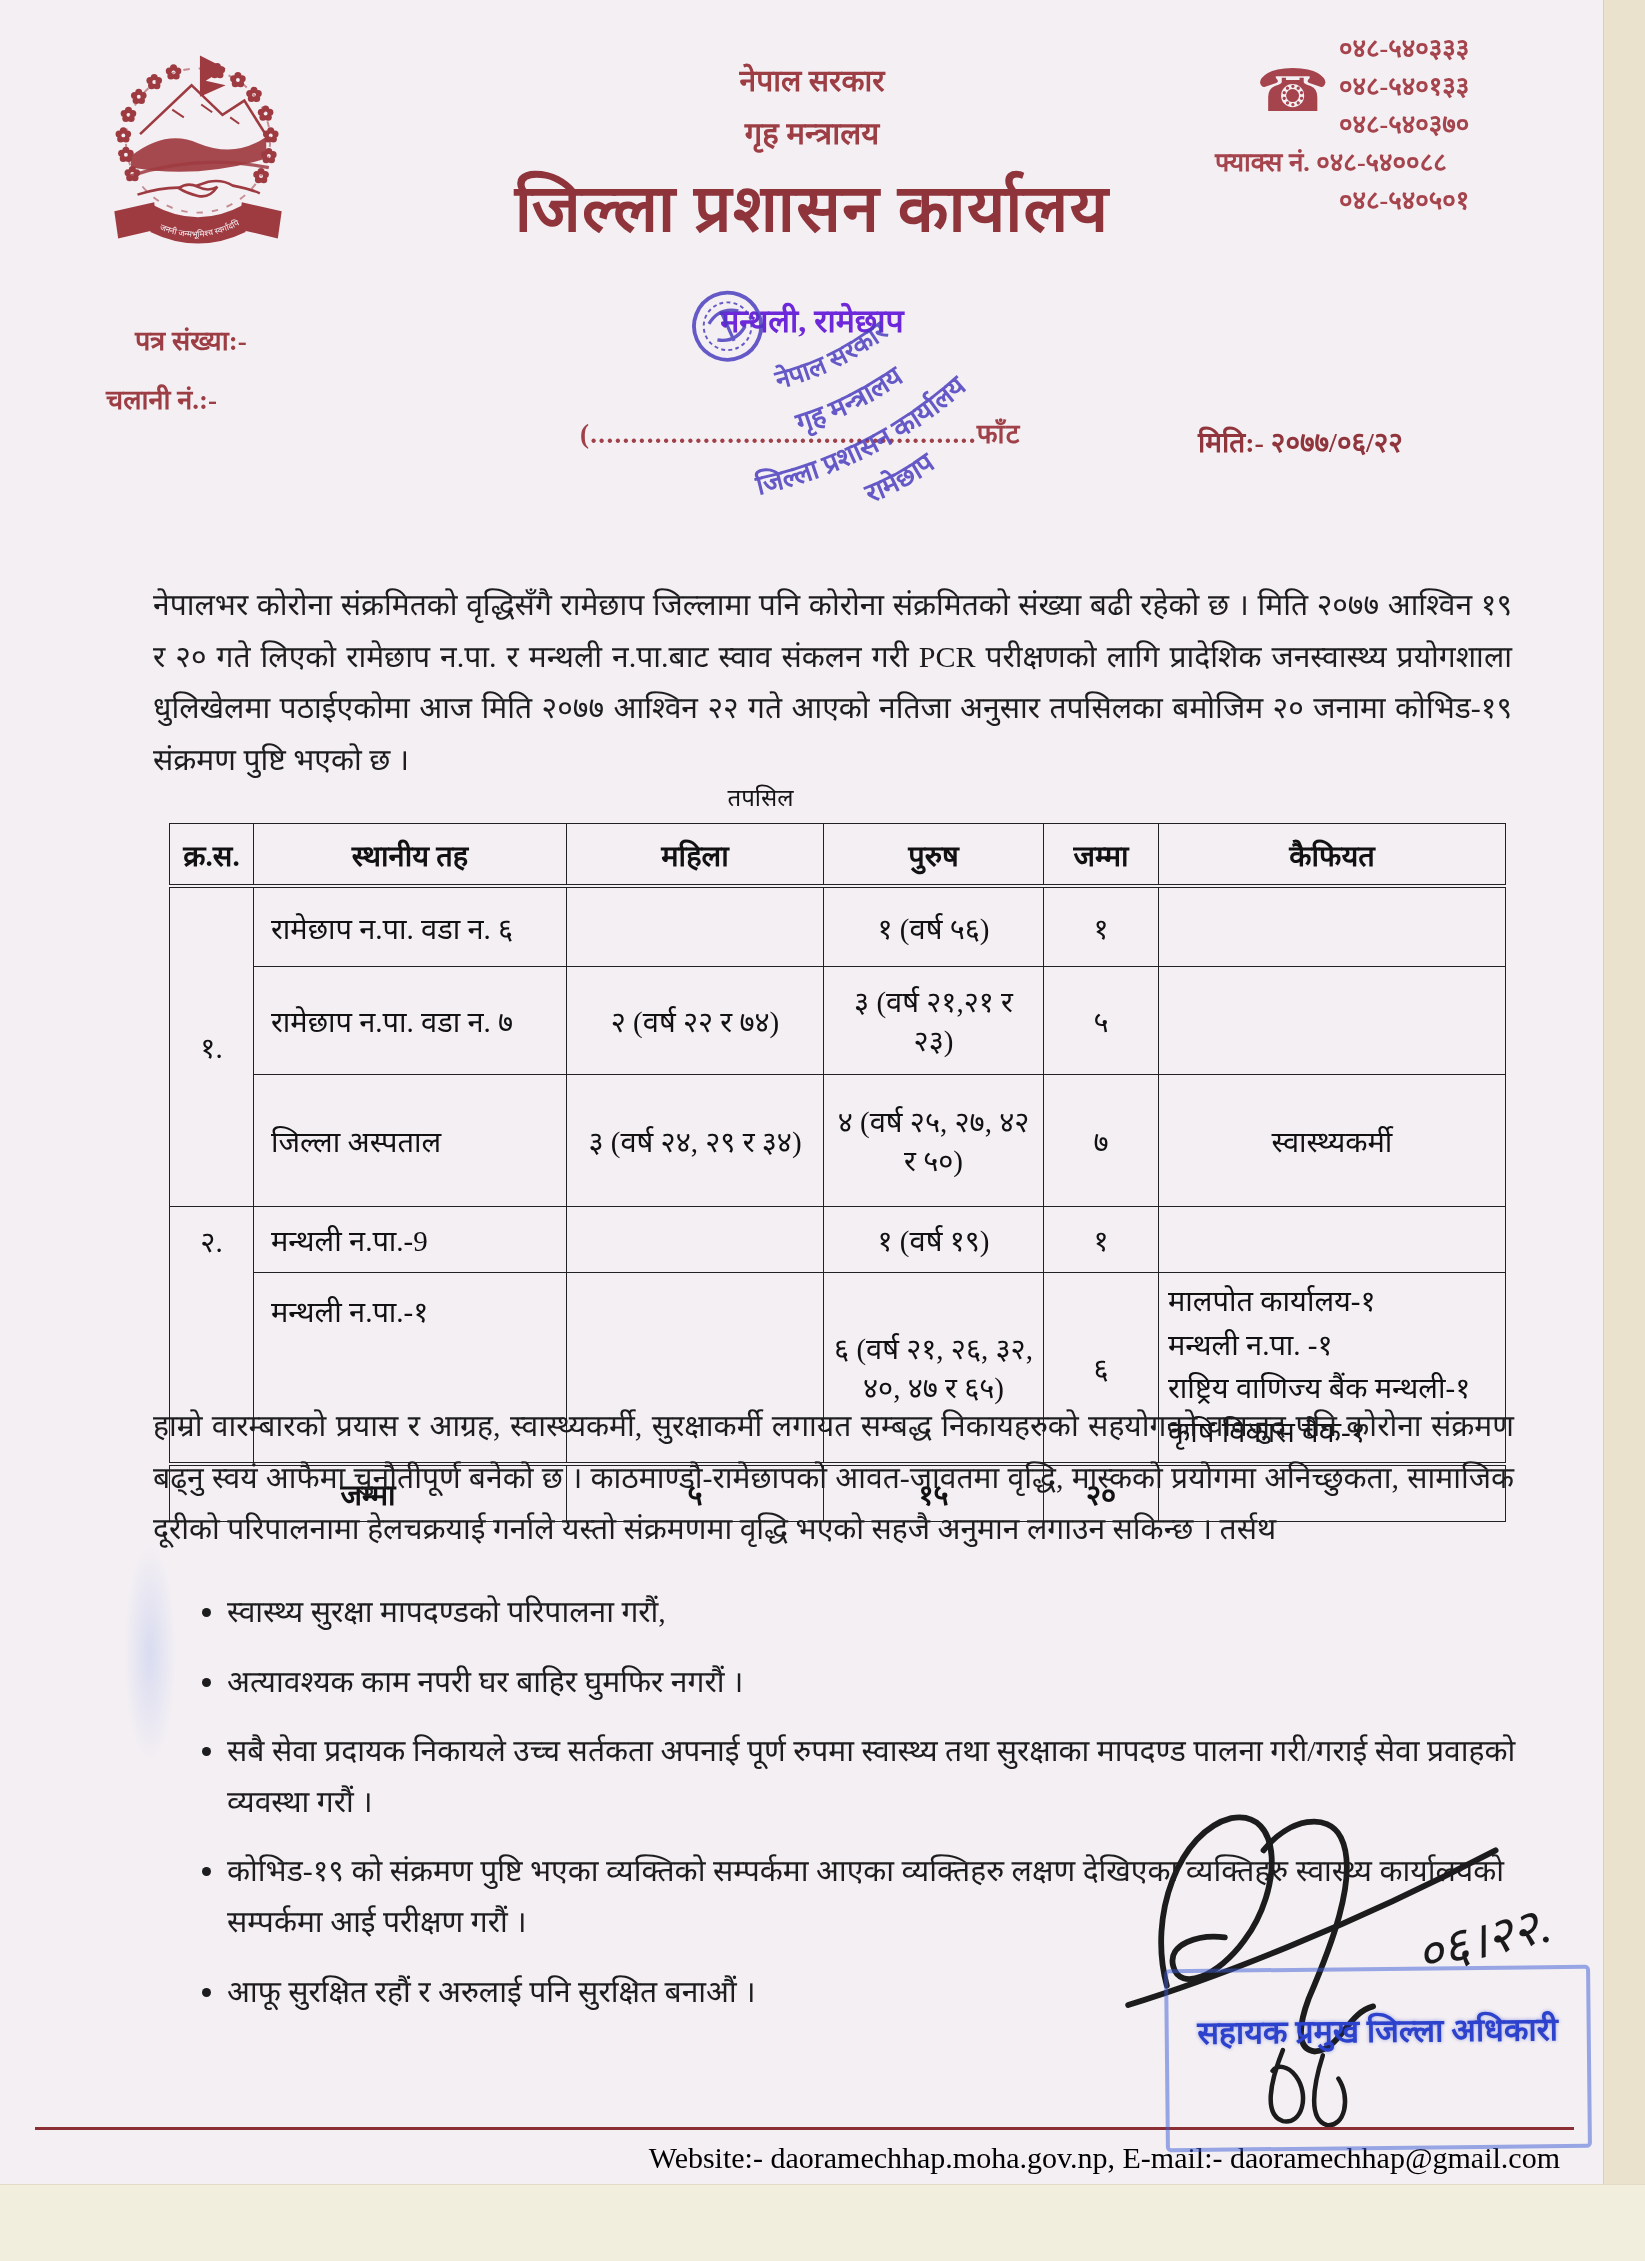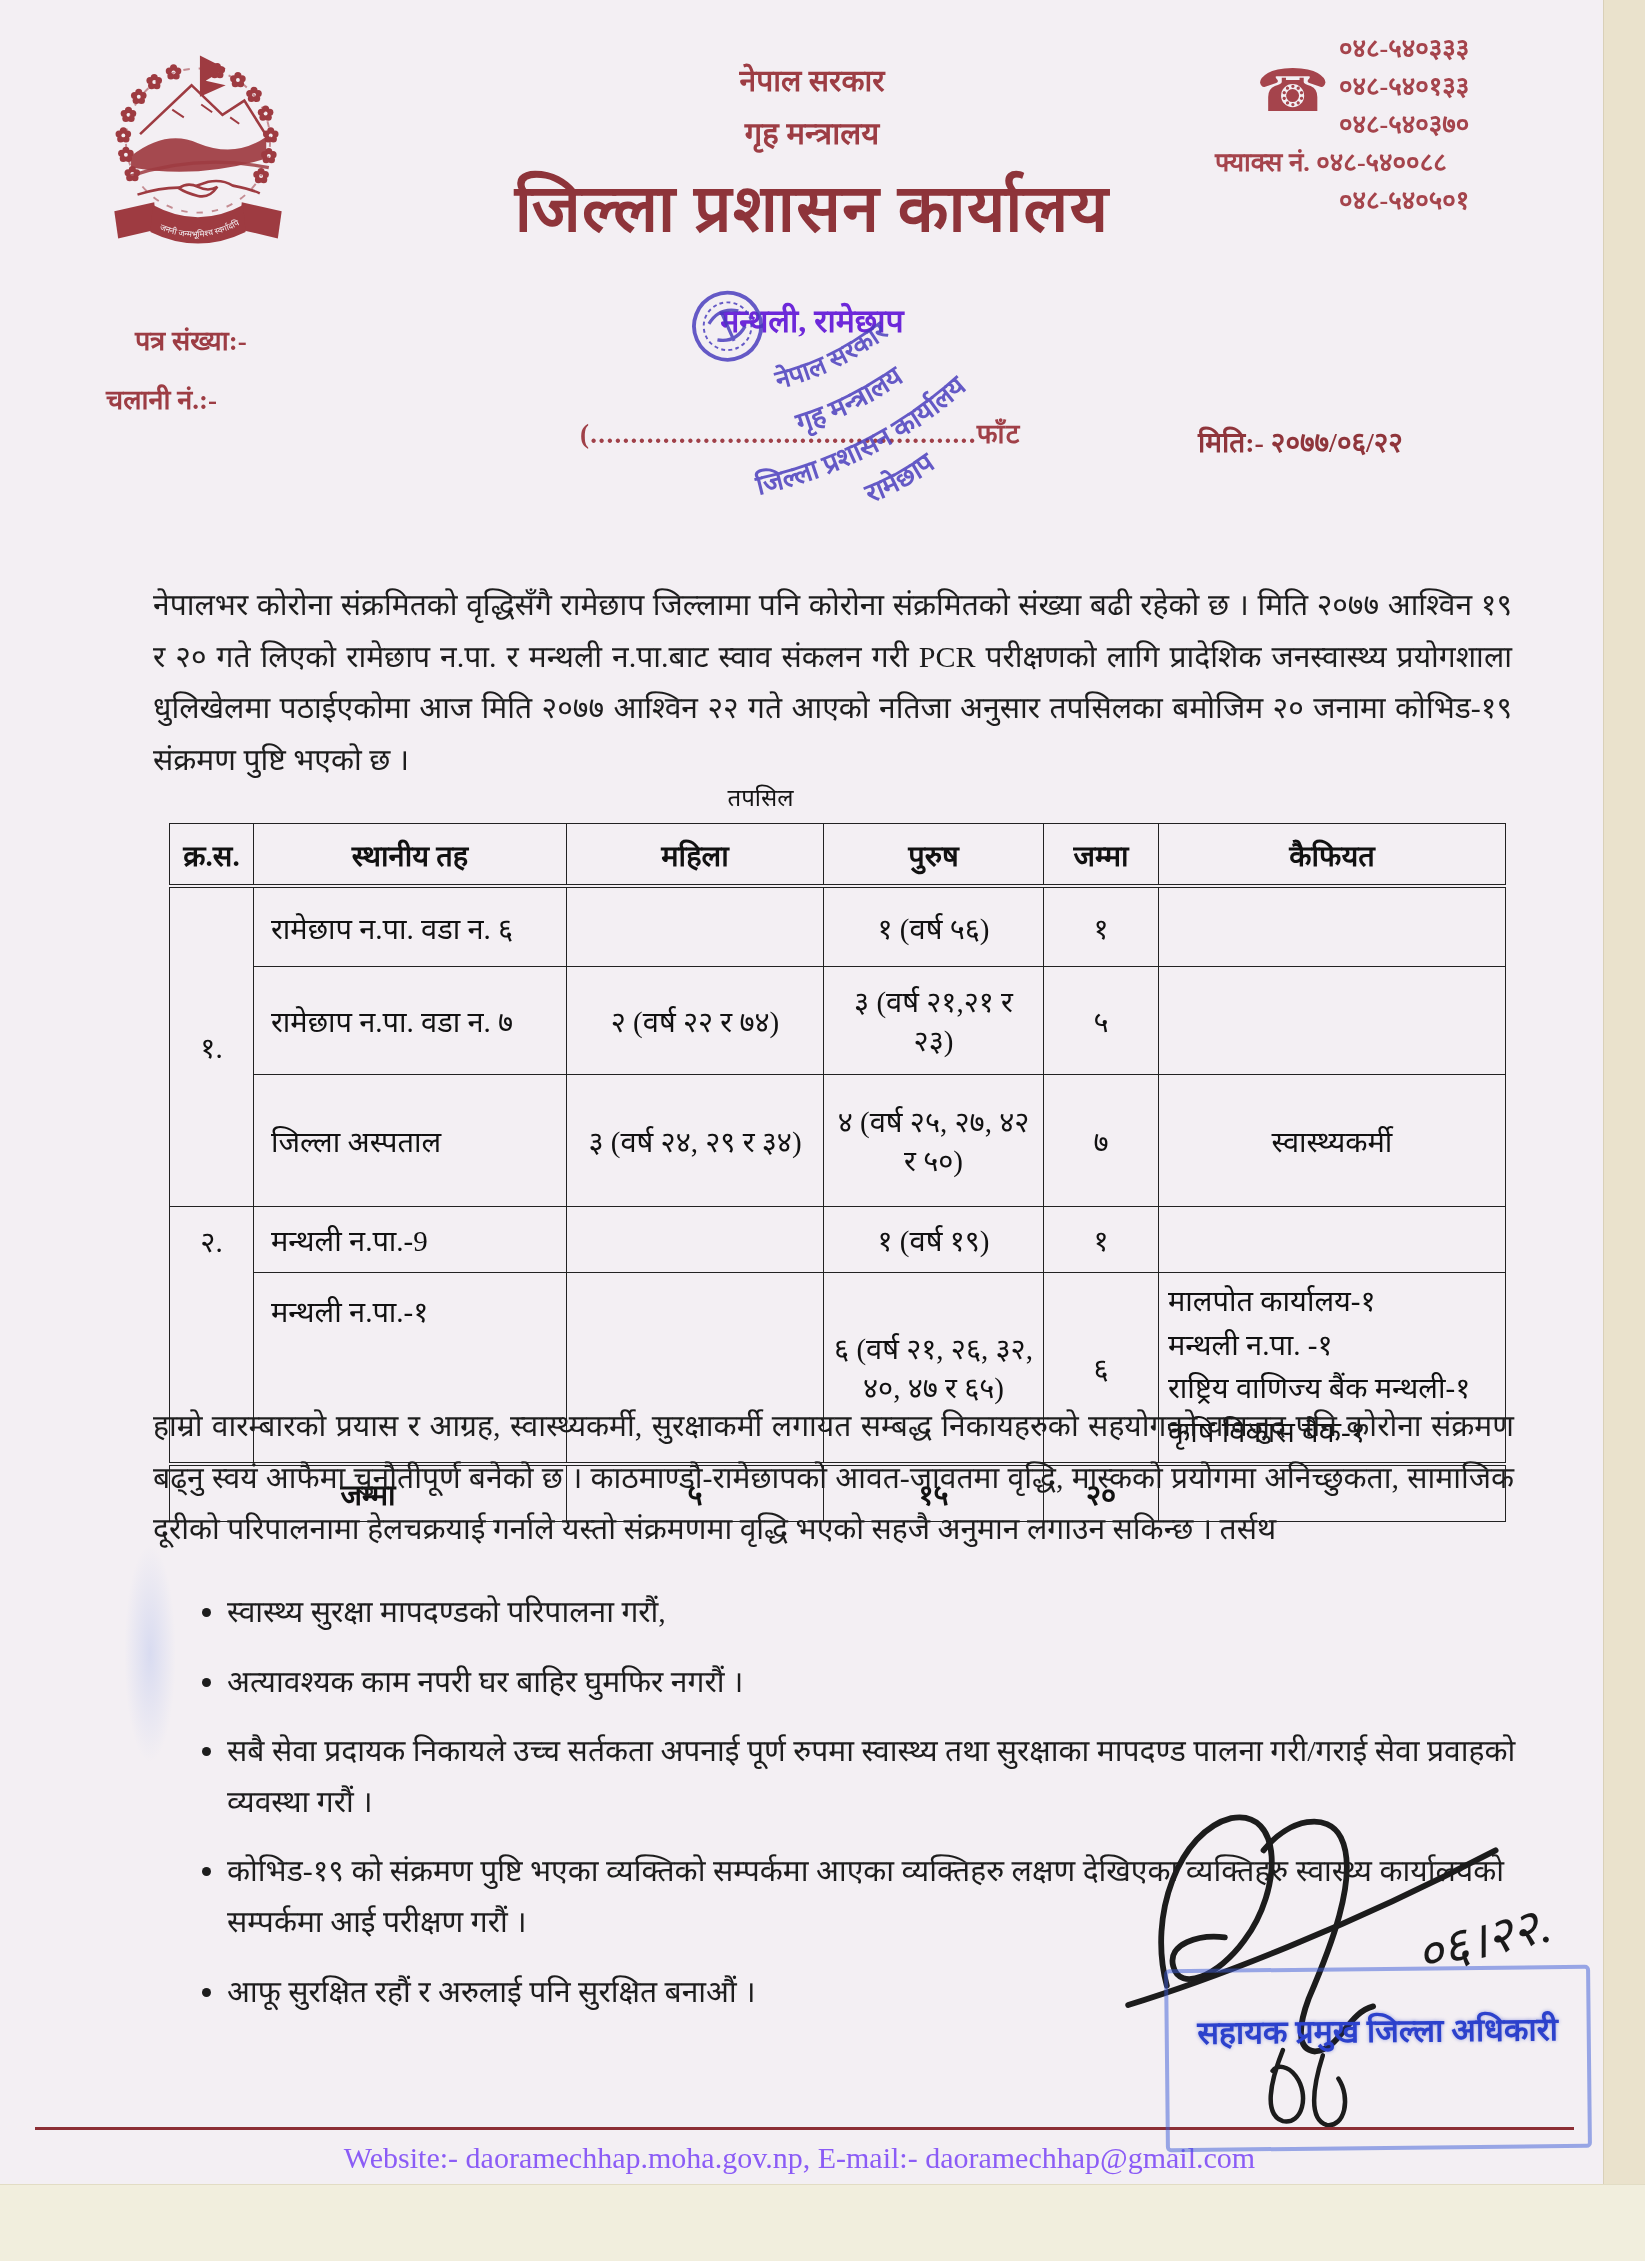--- a/index.html
+++ b/index.html
@@ -55,21 +55,21 @@
   .bullets{left:193px;top:1587px;width:1323px;margin:0;padding-left:34px;}
   .bullets li{font-size:30px;line-height:1.68;margin-bottom:19.3px;color:#1d1d1d;}
   
   .sig-svg{left:1070px;top:1773px;pointer-events:none;}
   .desig-stamp{left:1165px;top:1967px;width:418px;height:175px;
     border:4.5px solid rgba(59,92,216,.5);border-radius:5.2px;transform:rotate(-.6deg);z-index:5;}
   .desig-text{position:absolute;left:0;top:37px;width:100%;text-align:center;
     font-size:32px;font-weight:bold;color:#2c41cc;text-shadow:0 0 3.9px rgba(44,65,204,.45);}
   
   .foot-line{left:35px;top:2127px;width:1539px;height:3.2px;background:#8c2f35;}
-  .foot-text{left:39px;top:2141px;width:1521px;text-align:center;font-size:30px;color:#8b5cf6;}
+  .foot-text{left:39px;top:2141px;width:1521px;text-align:right;font-size:30px;color:#000000;}
   .smudge{left:124px;top:1544px;width:52px;height:219px;
     background:radial-gradient(ellipse at center,rgba(110,140,230,.20),rgba(110,140,230,0) 70%);}
   .emblem{left:95px;top:45px;}
 </style>
 </head>
 <body>
 
 <div class="page">
 
   <svg class="abs emblem" width="206" height="213" viewBox="0 0 320 330">

